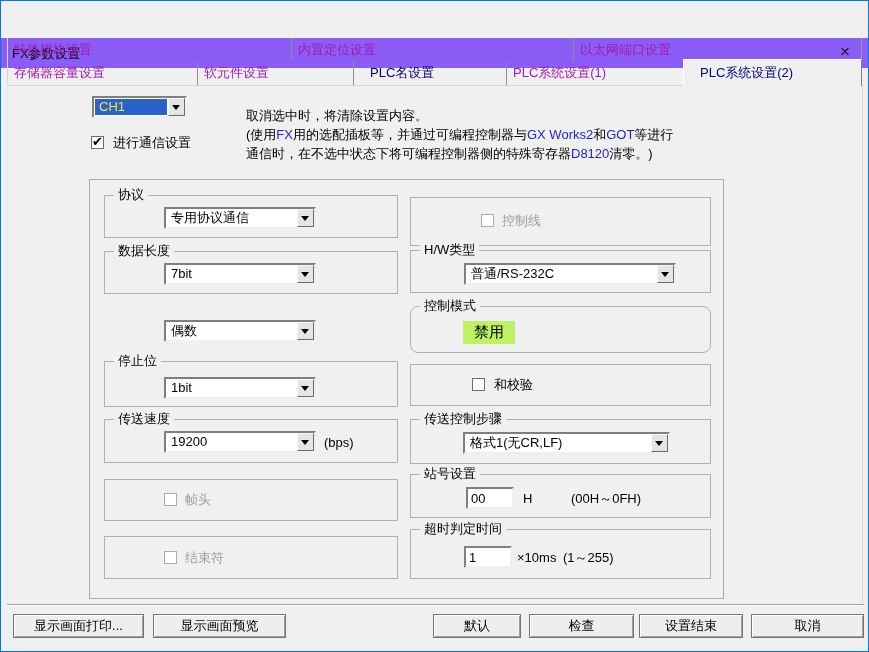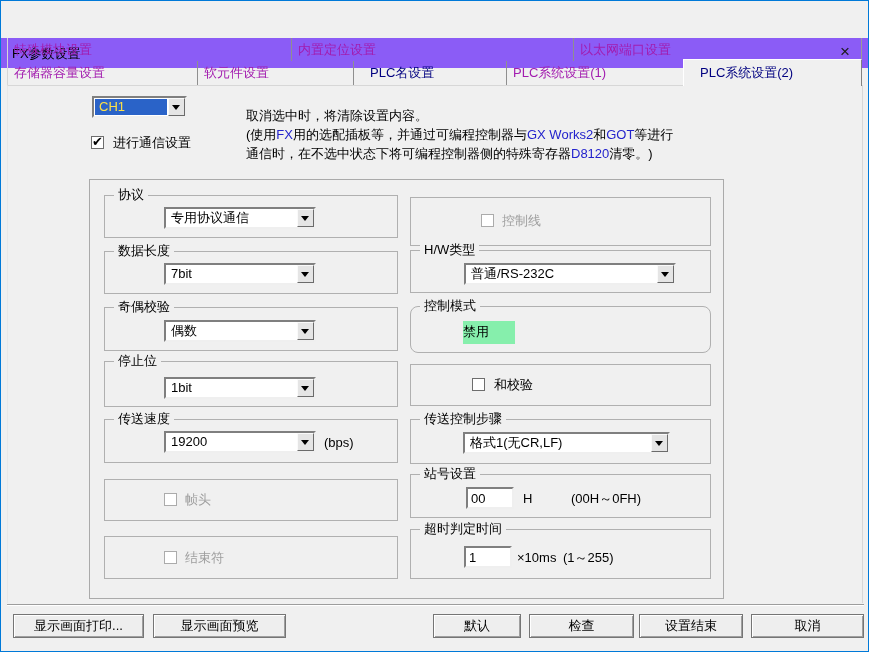--- a/index.html
+++ b/index.html
@@ -49,22 +49,22 @@
     line-height:16px; font-size:13px; }
   
   .cb { position:absolute; width:13px; height:13px; background:#fff; border:1px solid #6d6d6d; }
   .cb.checked::after { content:"✔"; position:absolute; left:0; top:-3px; font-size:13px; color:#000; }
   .cb.disabled { border-color:#ababab; }
   .lbl { position:absolute; font-size:13px; line-height:16px; white-space:nowrap; }
   .disabled-text { color:#9e9e9e; }
   
   .tinput { position:absolute; width:48px; height:22px; background:#fff; border:2px solid;
     border-color:#7f7f7f #efefef #efefef #7f7f7f; font-family:inherit; font-size:13px; padding:0 3px; }
-  .static-val { position:absolute; background:#86efac; height:23px; line-height:22px;
-    text-align:left; font-size:13px; }
+  .static-val { position:absolute; background:#bef264; height:23px; line-height:22px;
+    text-align:center; font-size:15px; }
   
   .note { position:absolute; left:245px; top:105px; width:490px; font-size:13px; line-height:19px; }
   .note .seg-b { color:#2222cc; }
   
   .btn-classic { position:absolute; height:24px; background:#eeeeee; cursor:pointer;
     border:1px solid #757575; box-shadow:inset 1px 1px 0 #ffffff, inset -1px -1px 0 #9f9f9f;
     text-align:center; line-height:22px; font-size:13px; }
   .outer-frame { position:absolute; left:88px; top:178px; width:635px; height:420px;
     border:1px solid #aaaaaa; }
 </style>
@@ -117,23 +117,20 @@
   </div>
 
   <div class="grp" style="left:103px; top:250px; width:294px; height:43px;">
     <div class="grp-label">数据长度</div>
   </div>
   <div class="combo" style="left:163px; top:262px; width:152px;">
     <div class="val">7bit</div>
     <div class="dbtn"></div>
   </div>
 
-  <div class="grp" style="left:103px; top:306px; width:294px; height:44px;">
-    <div class="grp-label">奇偶校验</div>
-  </div>
   <div class="combo" style="left:163px; top:319px; width:152px;">
     <div class="val">偶数</div>
     <div class="dbtn"></div>
   </div>
 
   <div class="grp" style="left:103px; top:360px; width:294px; height:46px;">
     <div class="grp-label">停止位</div>
   </div>
   <div class="combo" style="left:163px; top:376px; width:152px;">
     <div class="val">1bit</div>

